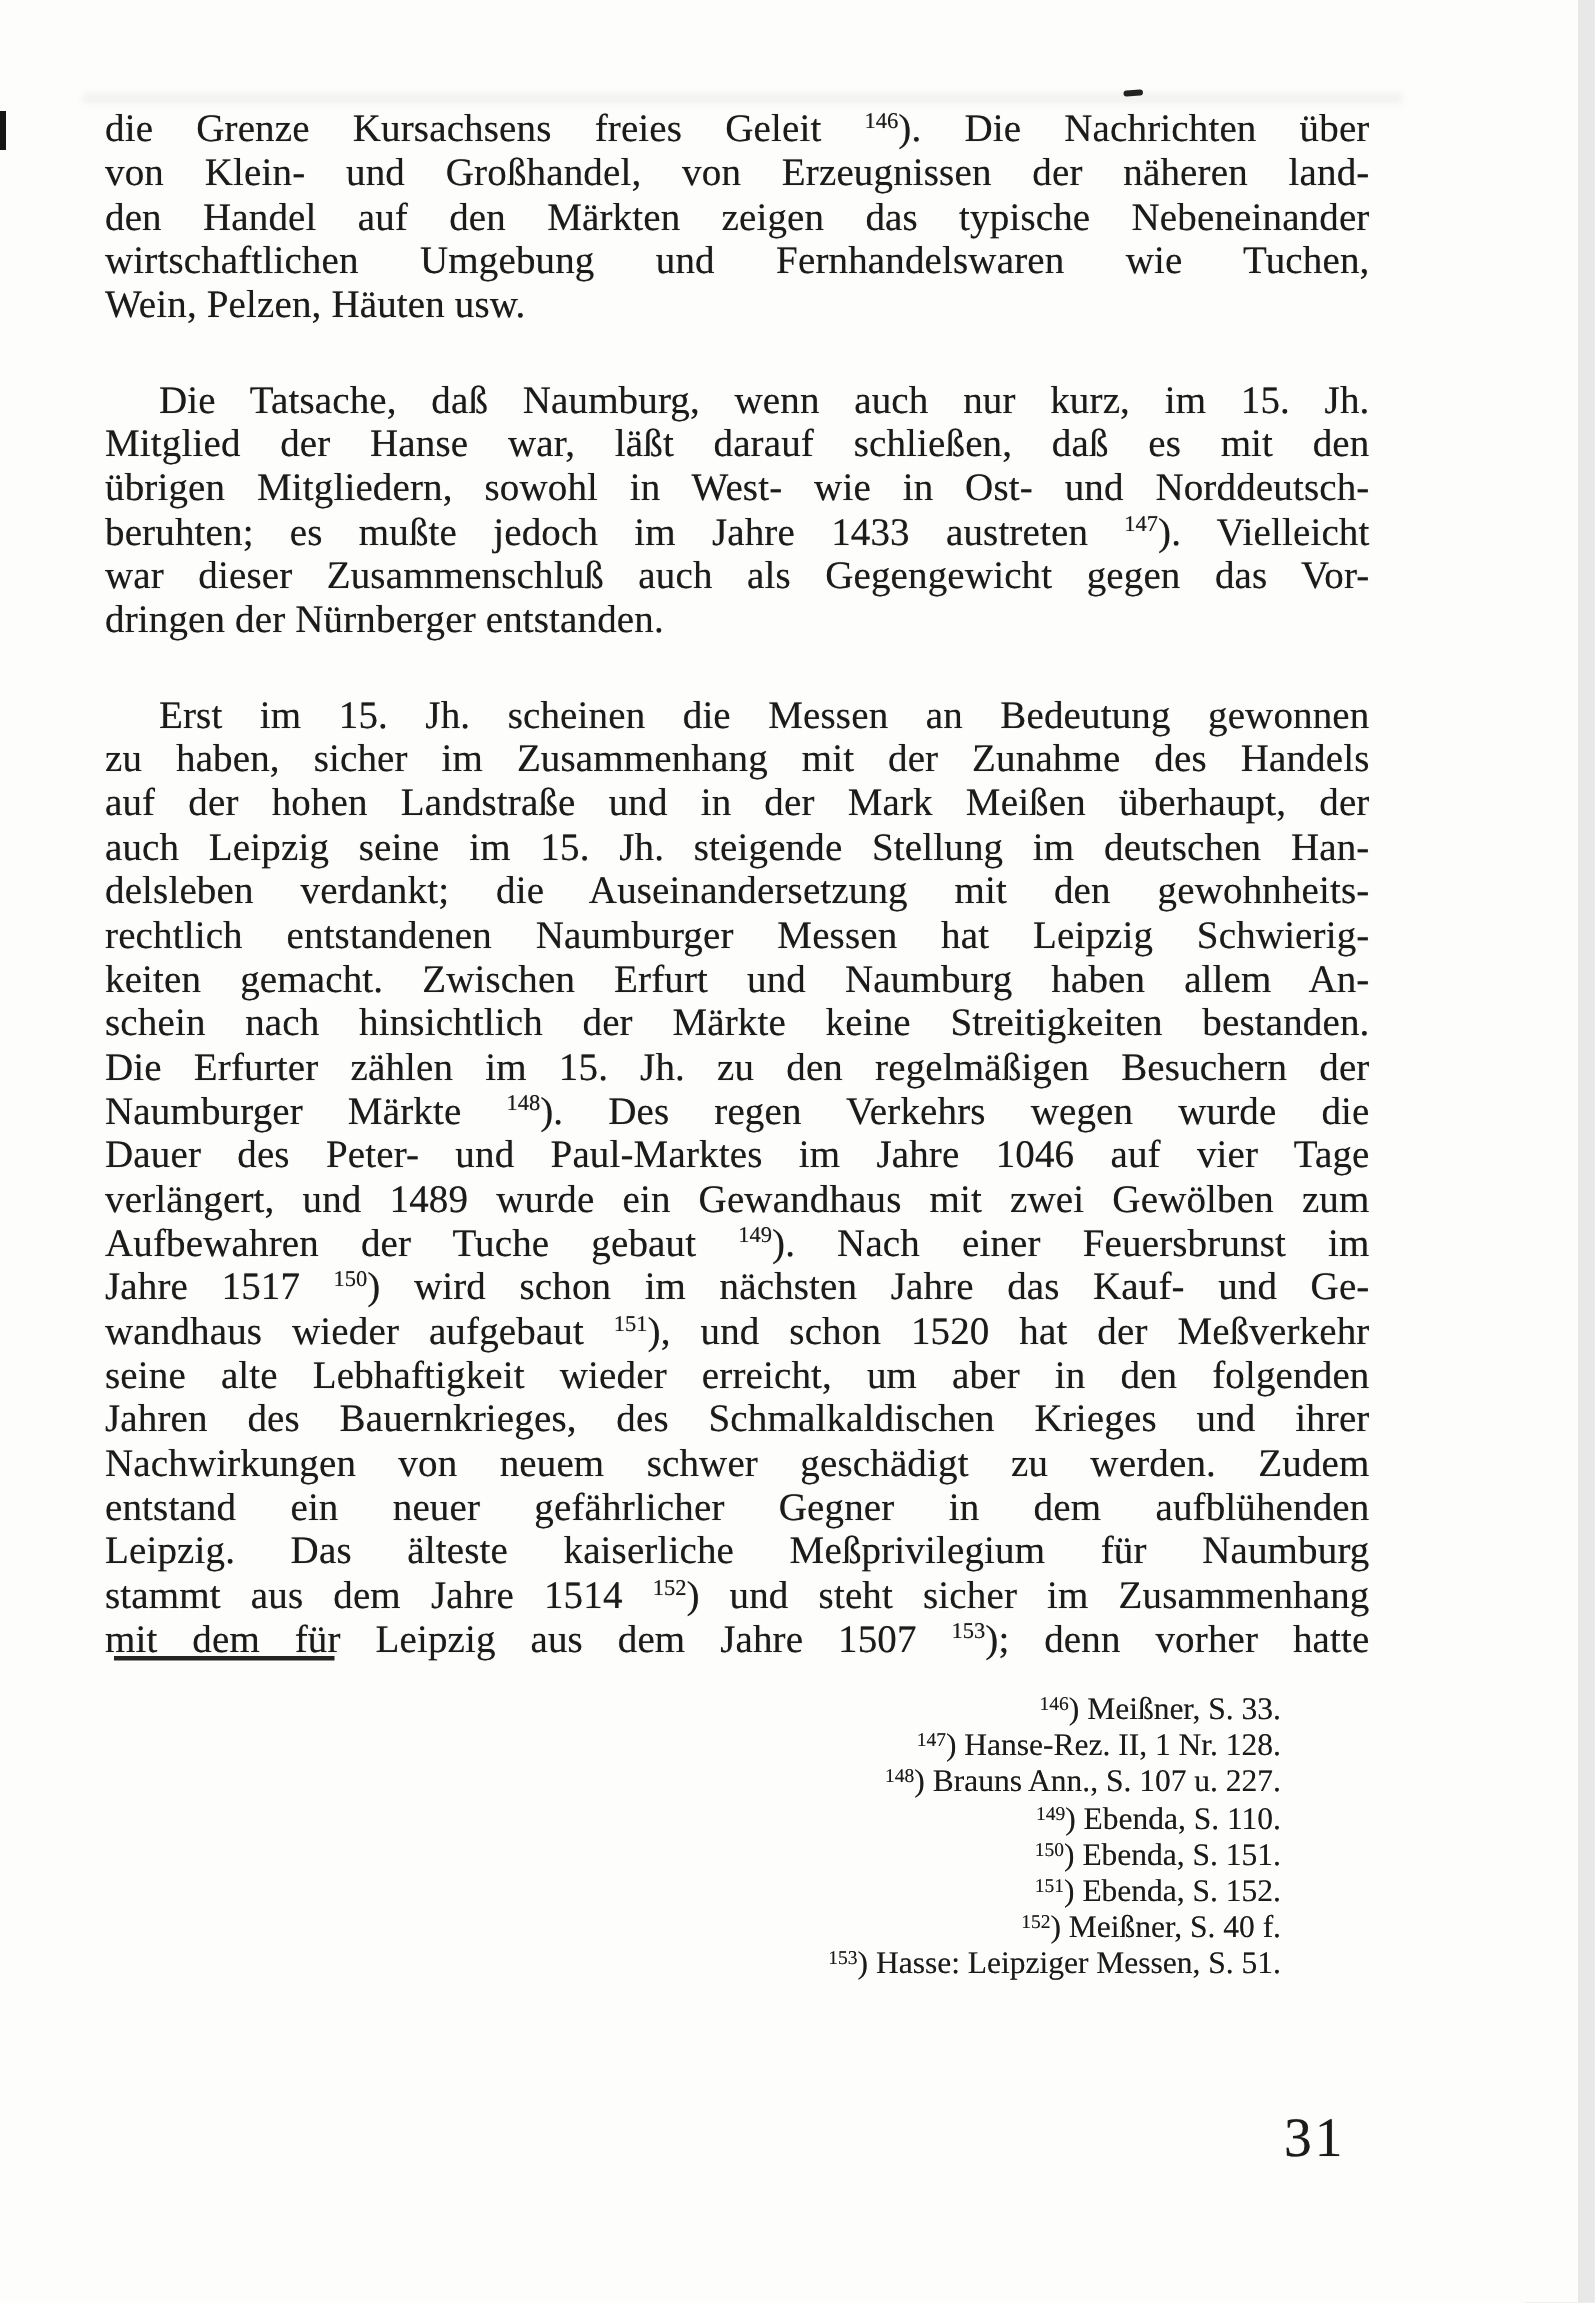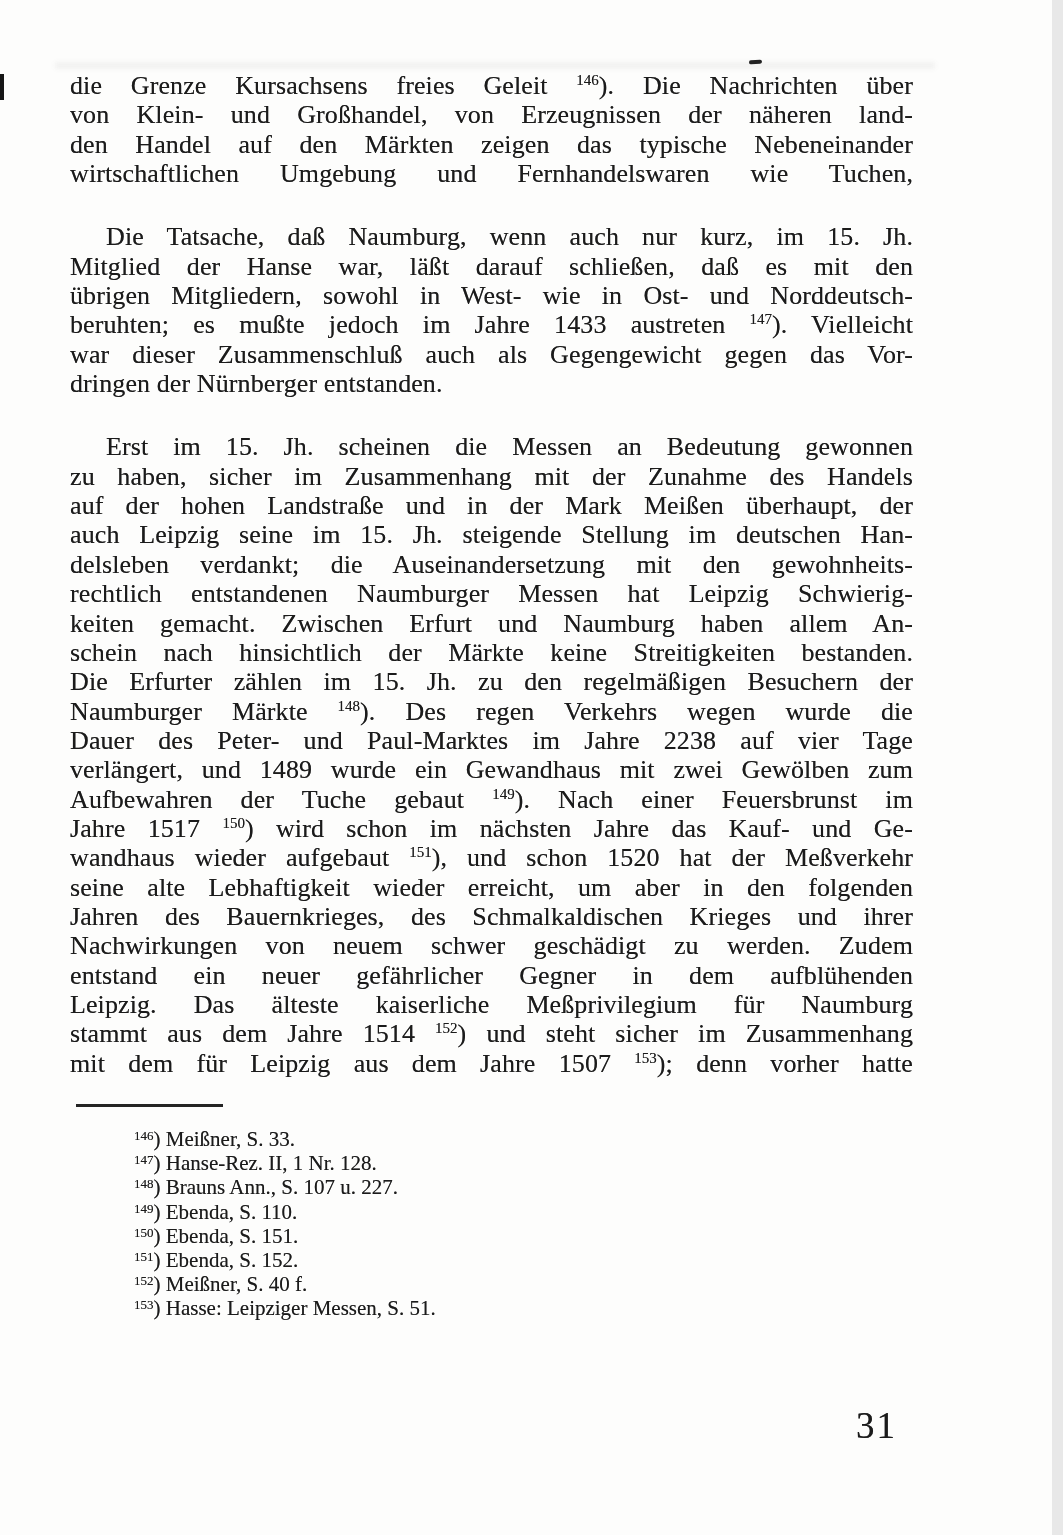--- a/index.html
+++ b/index.html
@@ -47,22 +47,23 @@
     background:#242424;
   }
   
   .footnotes{
     position:absolute;
     left:134px; top:1127px; width:720px;
   }
   .fn-line{
     font-size:21px;
     line-height:24.2px;
-    text-align:left;
+    text-align:right;
     text-shadow:0 0 0.4px rgba(0,0,0,0.5);
+    margin-left:48px;
   }
   .fn-line sup{
     font-size:13px;
     line-height:0;
     vertical-align:baseline;
     position:relative;
     top:-6px;
   }
   
   .page-number{
@@ -101,37 +102,38 @@
 <div class="page">
   <div class="smudge"></div>
   <div class="speck"></div>
   <div class="edge-mark"></div>
 
   <div class="text-block" id="text-block">
       <div class="line">die Grenze Kursachsens freies Geleit <sup>146</sup>). Die Nachrichten über</div>
       <div class="line">von Klein- und Großhandel, von Erzeugnissen der näheren land-</div>
       <div class="line">den Handel auf den Märkten zeigen das typische Nebeneinander</div>
       <div class="line">wirtschaftlichen Umgebung und Fernhandelswaren wie Tuchen,</div>
+      <div class="line no-just">Wein, Pelzen, Häuten usw.</div>
       <div class="line indent">Die Tatsache, daß Naumburg, wenn auch nur kurz, im 15. Jh.</div>
       <div class="line">Mitglied der Hanse war, läßt darauf schließen, daß es mit den</div>
       <div class="line">übrigen Mitgliedern, sowohl in West- wie in Ost- und Norddeutsch-</div>
       <div class="line">beruhten; es mußte jedoch im Jahre 1433 austreten <sup>147</sup>). Vielleicht</div>
       <div class="line">war dieser Zusammenschluß auch als Gegengewicht gegen das Vor-</div>
       <div class="line no-just">dringen der Nürnberger entstanden.</div>
       <div class="line indent">Erst im 15. Jh. scheinen die Messen an Bedeutung gewonnen</div>
       <div class="line">zu haben, sicher im Zusammenhang mit der Zunahme des Handels</div>
       <div class="line">auf der hohen Landstraße und in der Mark Meißen überhaupt, der</div>
       <div class="line">auch Leipzig seine im 15. Jh. steigende Stellung im deutschen Han-</div>
       <div class="line">delsleben verdankt; die Auseinandersetzung mit den gewohnheits-</div>
       <div class="line">rechtlich entstandenen Naumburger Messen hat Leipzig Schwierig-</div>
       <div class="line">keiten gemacht. Zwischen Erfurt und Naumburg haben allem An-</div>
       <div class="line">schein nach hinsichtlich der Märkte keine Streitigkeiten bestanden.</div>
       <div class="line">Die Erfurter zählen im 15. Jh. zu den regelmäßigen Besuchern der</div>
       <div class="line">Naumburger Märkte <sup>148</sup>). Des regen Verkehrs wegen wurde die</div>
-      <div class="line">Dauer des Peter- und Paul-Marktes im Jahre 2238 auf vier Tage</div>
+      <div class="line">Dauer des Peter- und Paul-Marktes im Jahre 1046 auf vier Tage</div>
       <div class="line">verlängert, und 1489 wurde ein Gewandhaus mit zwei Gewölben zum</div>
       <div class="line">Aufbewahren der Tuche gebaut <sup>149</sup>). Nach einer Feuersbrunst im</div>
       <div class="line">Jahre 1517 <sup>150</sup>) wird schon im nächsten Jahre das Kauf- und Ge-</div>
       <div class="line">wandhaus wieder aufgebaut <sup>151</sup>), und schon 1520 hat der Meßverkehr</div>
       <div class="line">seine alte Lebhaftigkeit wieder erreicht, um aber in den folgenden</div>
       <div class="line">Jahren des Bauernkrieges, des Schmalkaldischen Krieges und ihrer</div>
       <div class="line">Nachwirkungen von neuem schwer geschädigt zu werden. Zudem</div>
       <div class="line">entstand ein neuer gefährlicher Gegner in dem aufblühenden</div>
       <div class="line">Leipzig. Das älteste kaiserliche Meßprivilegium für Naumburg</div>
       <div class="line">stammt aus dem Jahre 1514 <sup>152</sup>) und steht sicher im Zusammenhang</div>

